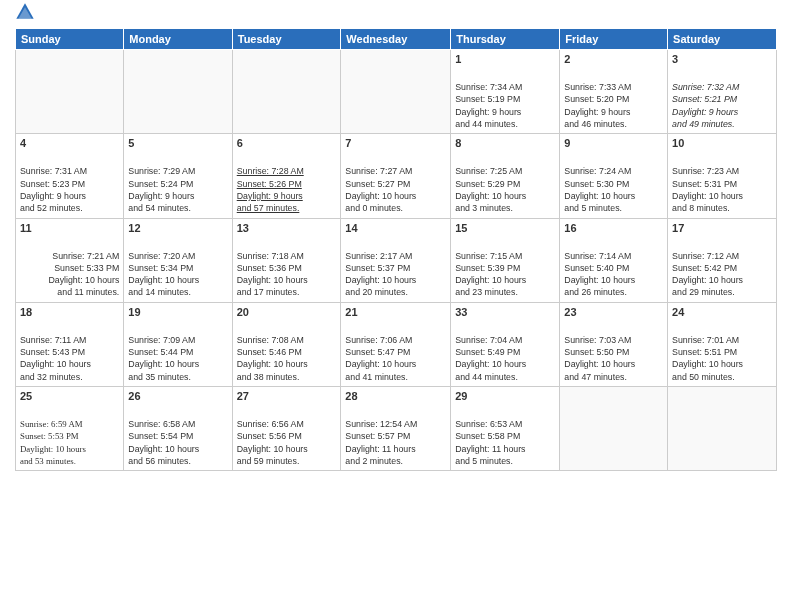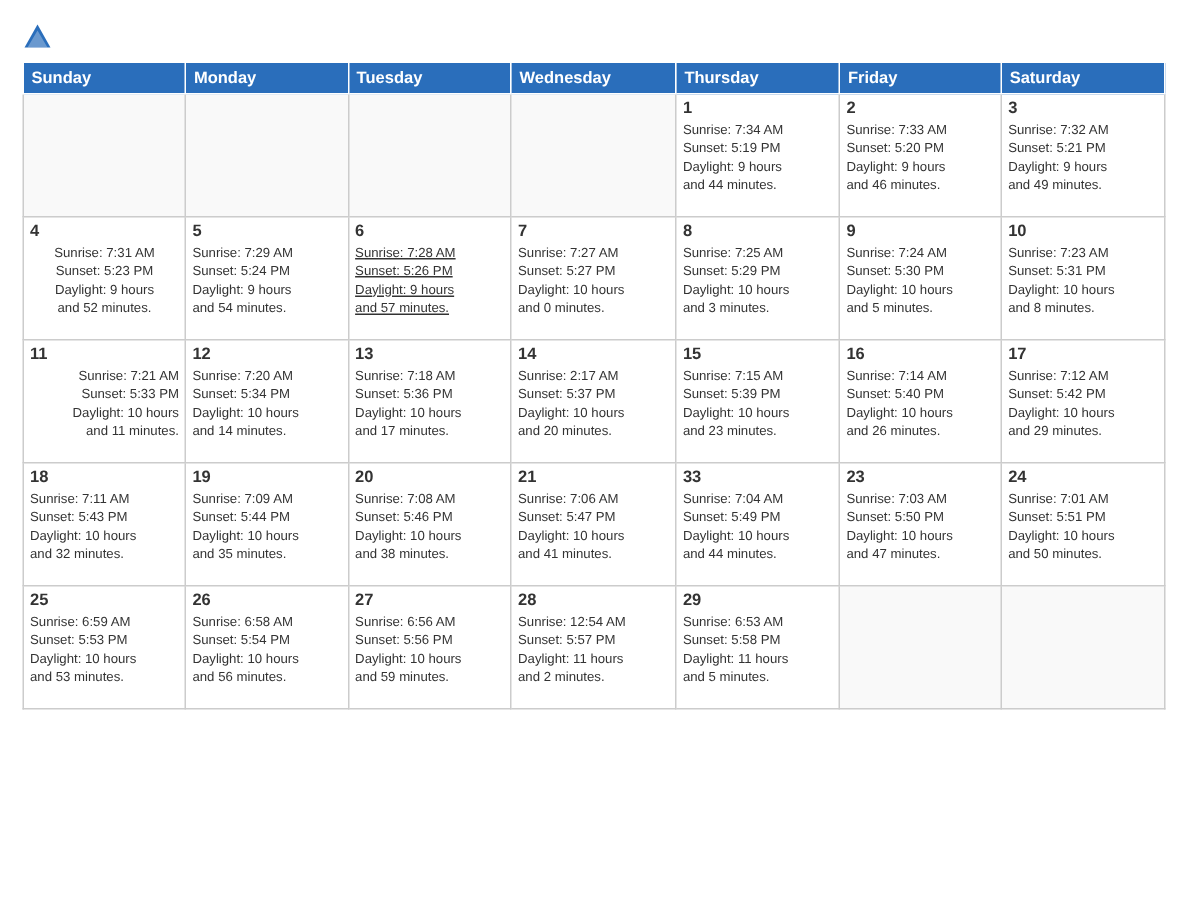--- a/index.html
+++ b/index.html
@@ -6,21 +6,21 @@
     body {
       font-family: Arial, sans-serif;
       background: #fff;
       width: 792px;
       height: 612px;
       overflow: hidden;
     }
     .page {
       width: 792px;
       height: 612px;
-      padding: 15px 15px;
+      padding: 2px 15px;
     }
     .header {
       display: flex;
       justify-content: space-between;
       align-items: flex-start;
       margin-bottom: 6px;
     }
     .logo {
       display: flex;
       align-items: center;
@@ -81,20 +81,21 @@
       font-weight: bold;
       font-size: 11px;
       color: #333;
       display: block;
       margin-bottom: 2px;
     }
     .day-info {
       font-size: 8.8px;
       color: #333;
       line-height: 1.4;
+      margin-top: 16px;
     }
     .empty-cell {
       background: #f9f9f9;
     }
   </style>
 </head>
 <body>
 
 <div class="page">
   <div class="header">
@@ -141,30 +142,30 @@
           </td>
           <td>
             <span class="day-num">2</span>
             <div class="day-info" style="white-space: pre-line;">Sunrise: 7:33 AM
 Sunset: 5:20 PM
 Daylight: 9 hours
 and 46 minutes.</div>
           </td>
           <td>
             <span class="day-num">3</span>
-            <div class="day-info" style="white-space: pre-line;">Sunrise: 7:32 AM
+            <div class="day-info" style="white-space: pre-line; font-style: italic;">Sunrise: 7:32 AM
 Sunset: 5:21 PM
 Daylight: 9 hours
 and 49 minutes.</div>
           </td>
         </tr>
         <tr>
           <td>
             <span class="day-num">4</span>
-            <div class="day-info" style="white-space: pre-line; text-align: center;">Sunrise: 7:31 AM
+            <div class="day-info" style="white-space: pre-line;">Sunrise: 7:31 AM
 Sunset: 5:23 PM
 Daylight: 9 hours
 and 52 minutes.</div>
           </td>
           <td>
             <span class="day-num">5</span>
             <div class="day-info" style="white-space: pre-line;">Sunrise: 7:29 AM
 Sunset: 5:24 PM
 Daylight: 9 hours
 and 54 minutes.</div>
@@ -303,21 +304,21 @@
             <span class="day-num">24</span>
             <div class="day-info" style="white-space: pre-line;">Sunrise: 7:01 AM
 Sunset: 5:51 PM
 Daylight: 10 hours
 and 50 minutes.</div>
           </td>
         </tr>
         <tr>
           <td>
             <span class="day-num">25</span>
-            <div class="day-info" style="white-space: pre-line;">Sunrise: 6:59 AM
+            <div class="day-info" style="white-space: pre-line; font-family: Liberation Serif, serif;">Sunrise: 6:59 AM
 Sunset: 5:53 PM
 Daylight: 10 hours
 and 53 minutes.</div>
           </td>
           <td>
             <span class="day-num">26</span>
             <div class="day-info" style="white-space: pre-line;">Sunrise: 6:58 AM
 Sunset: 5:54 PM
 Daylight: 10 hours
 and 56 minutes.</div>

